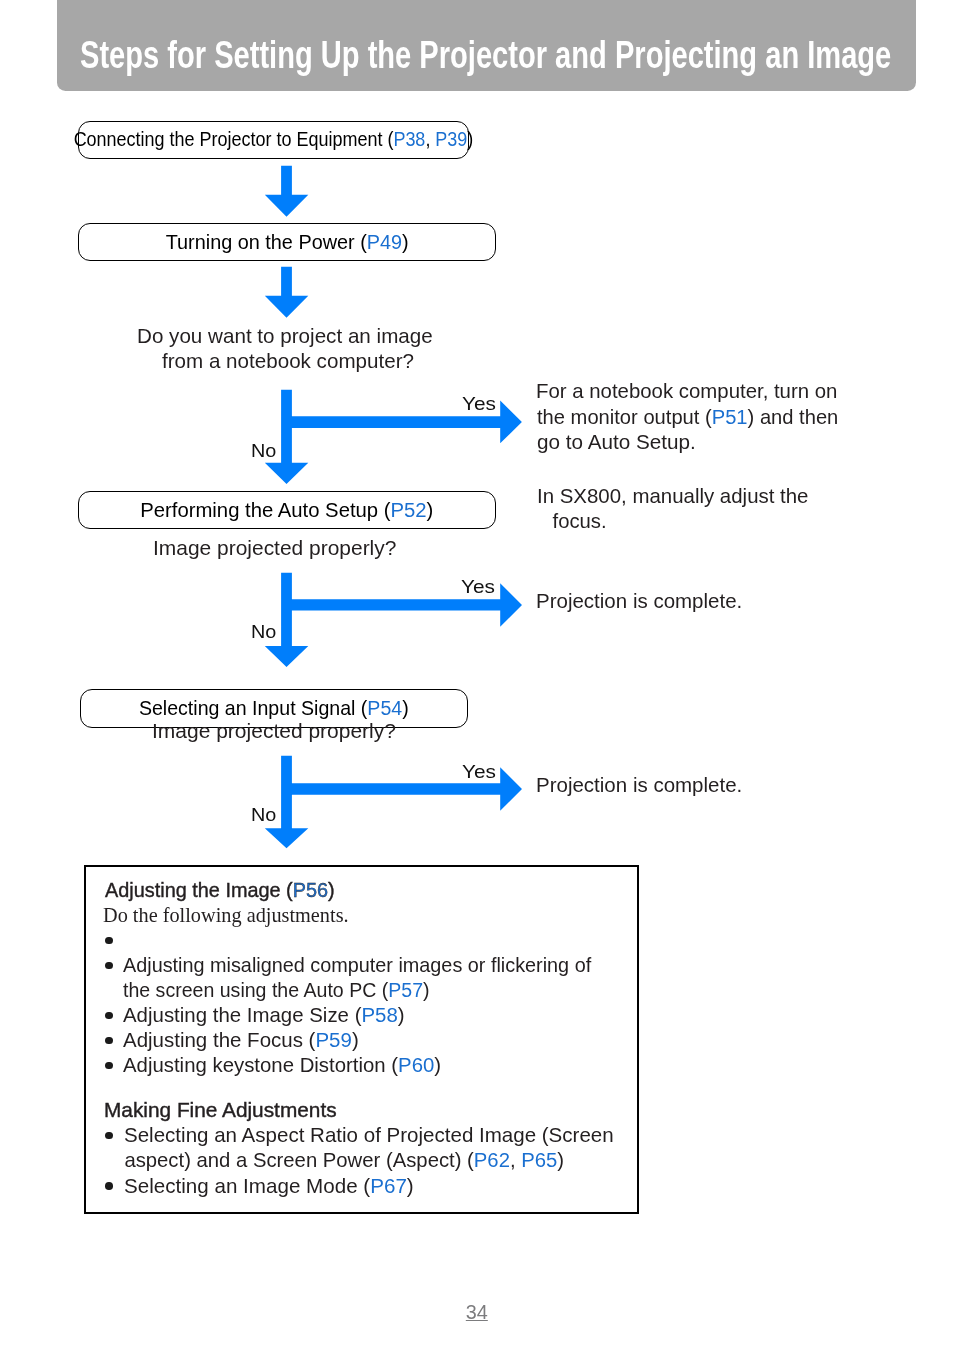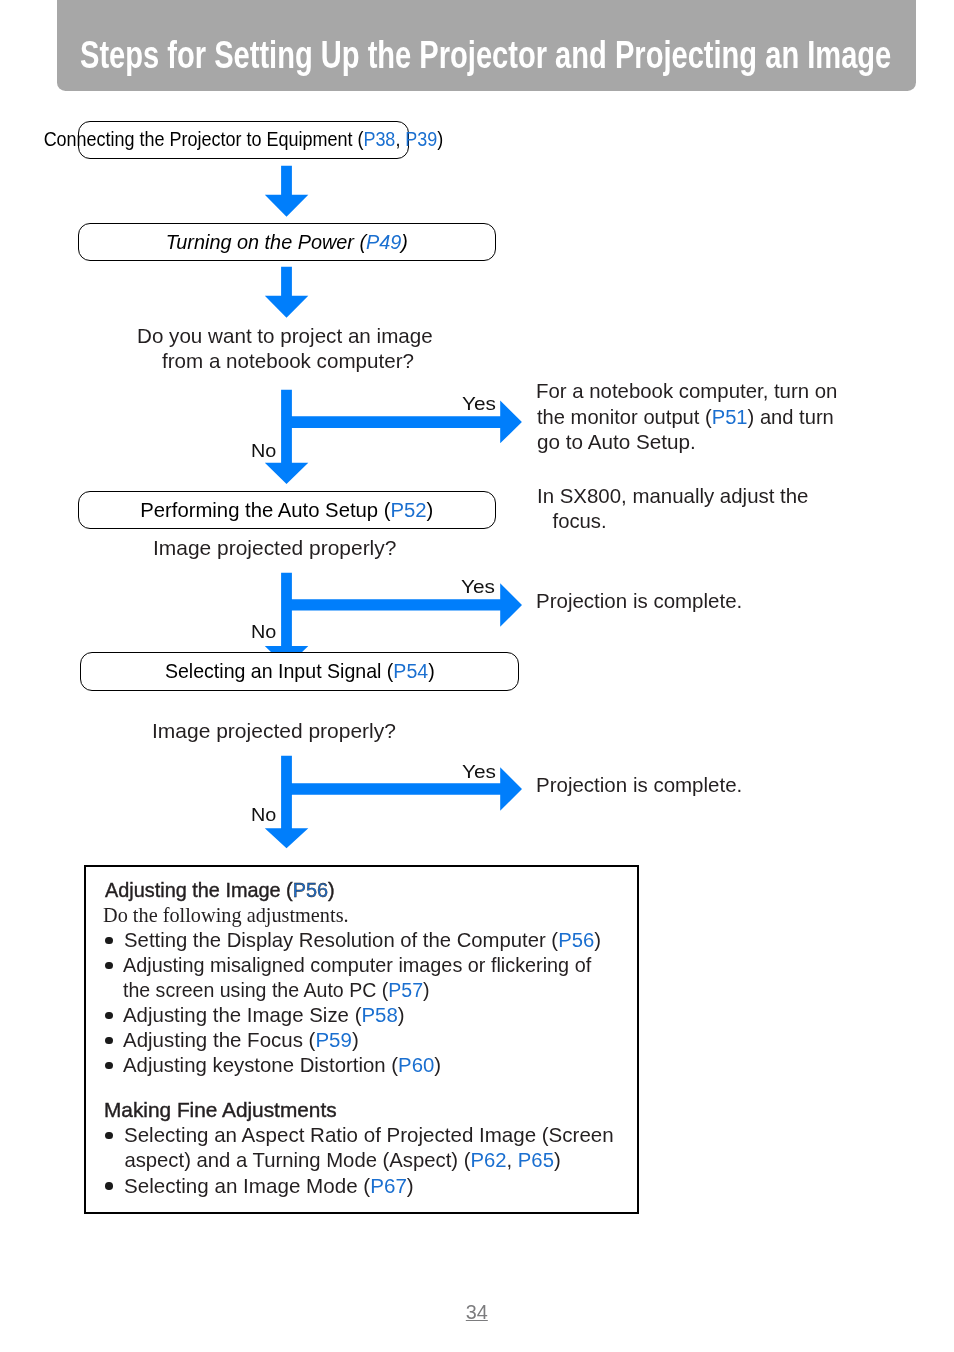--- a/index.html
+++ b/index.html
@@ -104,88 +104,87 @@
     <path fill="#007efb" d="M281.1 389.8 H291.9 V416.3 H500.2 V400.6 L521.9 422.0 L500.2 443.3 V428.0 H291.9 V462.7 H308.3 L286.5 484.0 L264.8 462.7 H281.1 Z"></path>
 
     <path fill="#007efb" d="M281.1 572.7 H291.9 V599.2 H500.2 V583.2 L522.0 604.9 L500.2 626.7 V610.6 H291.9 V645.9 H308.3 L286.5 667.1 L264.8 645.9 H281.1 Z"></path>
 
     <path fill="#007efb" d="M281.1 755.7 H291.9 V783.2 H500.2 V767.2 L522.0 788.9 L500.2 810.7 V794.7 H291.9 V828.3 H308.3 L286.5 848.2 L264.8 828.3 H281.1 Z"></path>
   </svg>
 
   <div class="header-band"></div>
   <div class="header-title">Steps for Setting Up the Projector and Projecting an Image</div>
 
-  <div class="fbox" style="left:77.7px; top:120.8px; width:331px; height:38.5px;">
+  <div class="fbox" style="left:77.7px; top:120.8px; width:391px; height:38.5px;">
     <span class="c1"><span>Connecting the Projector to Equipment (</span><span class="pref">P38</span><span>, </span><span class="pref">P39</span><span>)</span></span>
   </div>
 
-  <div class="fbox" style="left:77.6px; top:222.8px; width:418.4px; height:38.7px;font-style:italic;">
+  <div class="fbox" style="left:77.6px; top:222.8px; width:418.4px; height:38.7px;">
     <span class="c2"><span>Turning on the Power (</span><span class="pref">P49</span><span>)</span></span>
   </div>
 
   <div class="txt" style="transform:scaleX(1.0167); left:136.9px; top:324.0px;">Do you want to project an image</div>
   <div class="txt" style="transform:scaleX(1.0159); left:161.9px; top:349.2px;">from a notebook computer?</div>
 
   <div class="lbl" style="transform:scaleX(1.125); left:461.7px; top:393.4px;">Yes</div>
   <div class="lbl" style="transform:scaleX(1.07); left:251.4px; top:439.5px;">No</div>
 
   <div class="txt" style="transform:scaleX(1.0051); left:536.3px; top:379.1px;">For a notebook computer, turn on</div>
-  <div class="txt" style="transform:scaleX(0.9934); left:536.8px; top:405.1px;"><span>the monitor output (</span><span class="pref">P51</span><span>) and turn</span></div>
+  <div class="txt" style="transform:scaleX(0.9934); left:536.8px; top:405.1px;"><span>the monitor output (</span><span class="pref">P51</span><span>) and then</span></div>
   <div class="txt" style="transform:scaleX(1.0205); left:537.2px; top:429.9px;">go to Auto Setup.</div>
 
   <div class="fbox" style="left:77.6px; top:490.6px; width:418.4px; height:38.8px;">
     <span class="c3"><span>Performing the Auto Setup (</span><span class="pref">P52</span><span>)</span></span>
   </div>
 
   <div class="txt" style="transform:scaleX(1.0075); left:536.6px; top:483.9px;">In SX800, manually adjust the</div>
   <div class="txt" style="left:536.5px; top:508.8px;margin-left:16px;">focus.</div>
 
   <div class="txt" style="transform:scaleX(1.033); left:153.2px; top:536.2px;">Image projected properly?</div>
 
   <div class="lbl" style="transform:scaleX(1.125); left:461.2px; top:575.5px;">Yes</div>
   <div class="lbl" style="transform:scaleX(1.07); left:251.4px; top:621.4px;">No</div>
 
   <div class="txt" style="transform:scaleX(1.011); left:536.4px; top:589.1px;">Projection is complete.</div>
 
-  <div class="fbox" style="left:79.9px; top:652px; width:439px; height:38.8px;">
+  <div class="fbox" style="left:79.9px; top:689px; width:388px; height:38.8px;">
     <span class="c4"><span>Selecting an Input Signal (</span><span class="pref">P54</span><span>)</span></span>
   </div>
 
   <div class="txt" style="transform:scaleX(1.0353); left:152.1px; top:719.4px;">Image projected properly?</div>
 
   <div class="lbl" style="transform:scaleX(1.125); left:461.7px; top:760.6px;">Yes</div>
   <div class="lbl" style="transform:scaleX(1.07); left:251.4px; top:804.4px;">No</div>
 
   <div class="txt" style="transform:scaleX(1.011); left:536.4px; top:773.2px;">Projection is complete.</div>
 
   <div class="detail-box"></div>
 
   <div class="dline medium" style="transform:scaleX(0.9795); left:105.3px; top:878.2px;"><span>Adjusting the Image (</span><span class="pref">P56</span><span>)</span></div>
   <div class="dline" style="left:103.0px; top:903.2px;font-family:Liberation Serif, serif;">Do the following adjustments.</div>
 
   <div class="bullet" style="left:105.1px; top:936.6px;"></div>
-  <div class="dline" style="left:124.1px; top:927.8px;"><span>Setting the Display Resolution of the Computer (</span><span class="pref">P56</span><span>)</span></div>
 
   <div class="bullet" style="left:105.1px; top:961.8px;"></div>
   <div class="dline" style="transform:scaleX(0.9772); left:123.4px; top:952.8px;">Adjusting misaligned computer images or flickering of</div>
   <div class="dline" style="transform:scaleX(0.9642); left:123.2px; top:977.8px;"><span>the screen using the Auto PC (</span><span class="pref">P57</span><span>)</span></div>
 
   <div class="bullet" style="left:105.1px; top:1011.8px;"></div>
   <div class="dline" style="transform:scaleX(1.0072); left:123.4px; top:1002.8px;"><span>Adjusting the Image Size (</span><span class="pref">P58</span><span>)</span></div>
 
   <div class="bullet" style="left:105.1px; top:1036.8px;"></div>
   <div class="dline" style="transform:scaleX(1.01); left:123.4px; top:1027.8px;"><span>Adjusting the Focus (</span><span class="pref">P59</span><span>)</span></div>
 
   <div class="bullet" style="left:105.1px; top:1061.8px;"></div>
   <div class="dline" style="transform:scaleX(1.0043); left:123.4px; top:1052.8px;"><span>Adjusting keystone Distortion (</span><span class="pref">P60</span><span>)</span></div>
 
   <div class="dline medium" style="transform:scaleX(1.0265); left:104.2px; top:1098.2px;">Making Fine Adjustments</div>
 
   <div class="bullet" style="left:105.1px; top:1131.6px;"></div>
   <div class="dline" style="transform:scaleX(1.0125); left:124.0px; top:1122.8px;">Selecting an Aspect Ratio of Projected Image (Screen</div>
-  <div class="dline" style="left:124.4px; top:1148.0px;"><span>aspect) and a Turning Mode (Aspect) (</span><span class="pref">P62</span><span>, </span><span class="pref">P65</span><span>)</span></div>
+  <div class="dline" style="left:124.4px; top:1148.0px;"><span>aspect) and a Screen Power (Aspect) (</span><span class="pref">P62</span><span>, </span><span class="pref">P65</span><span>)</span></div>
 
   <div class="bullet" style="left:105.1px; top:1182.1px;"></div>
   <div class="dline" style="transform:scaleX(1.0157); left:124.2px; top:1174.0px;"><span>Selecting an Image Mode (</span><span class="pref">P67</span><span>)</span></div>
 
   <div class="pagenum">34</div>
 
 </div>
 
 </body></html>

